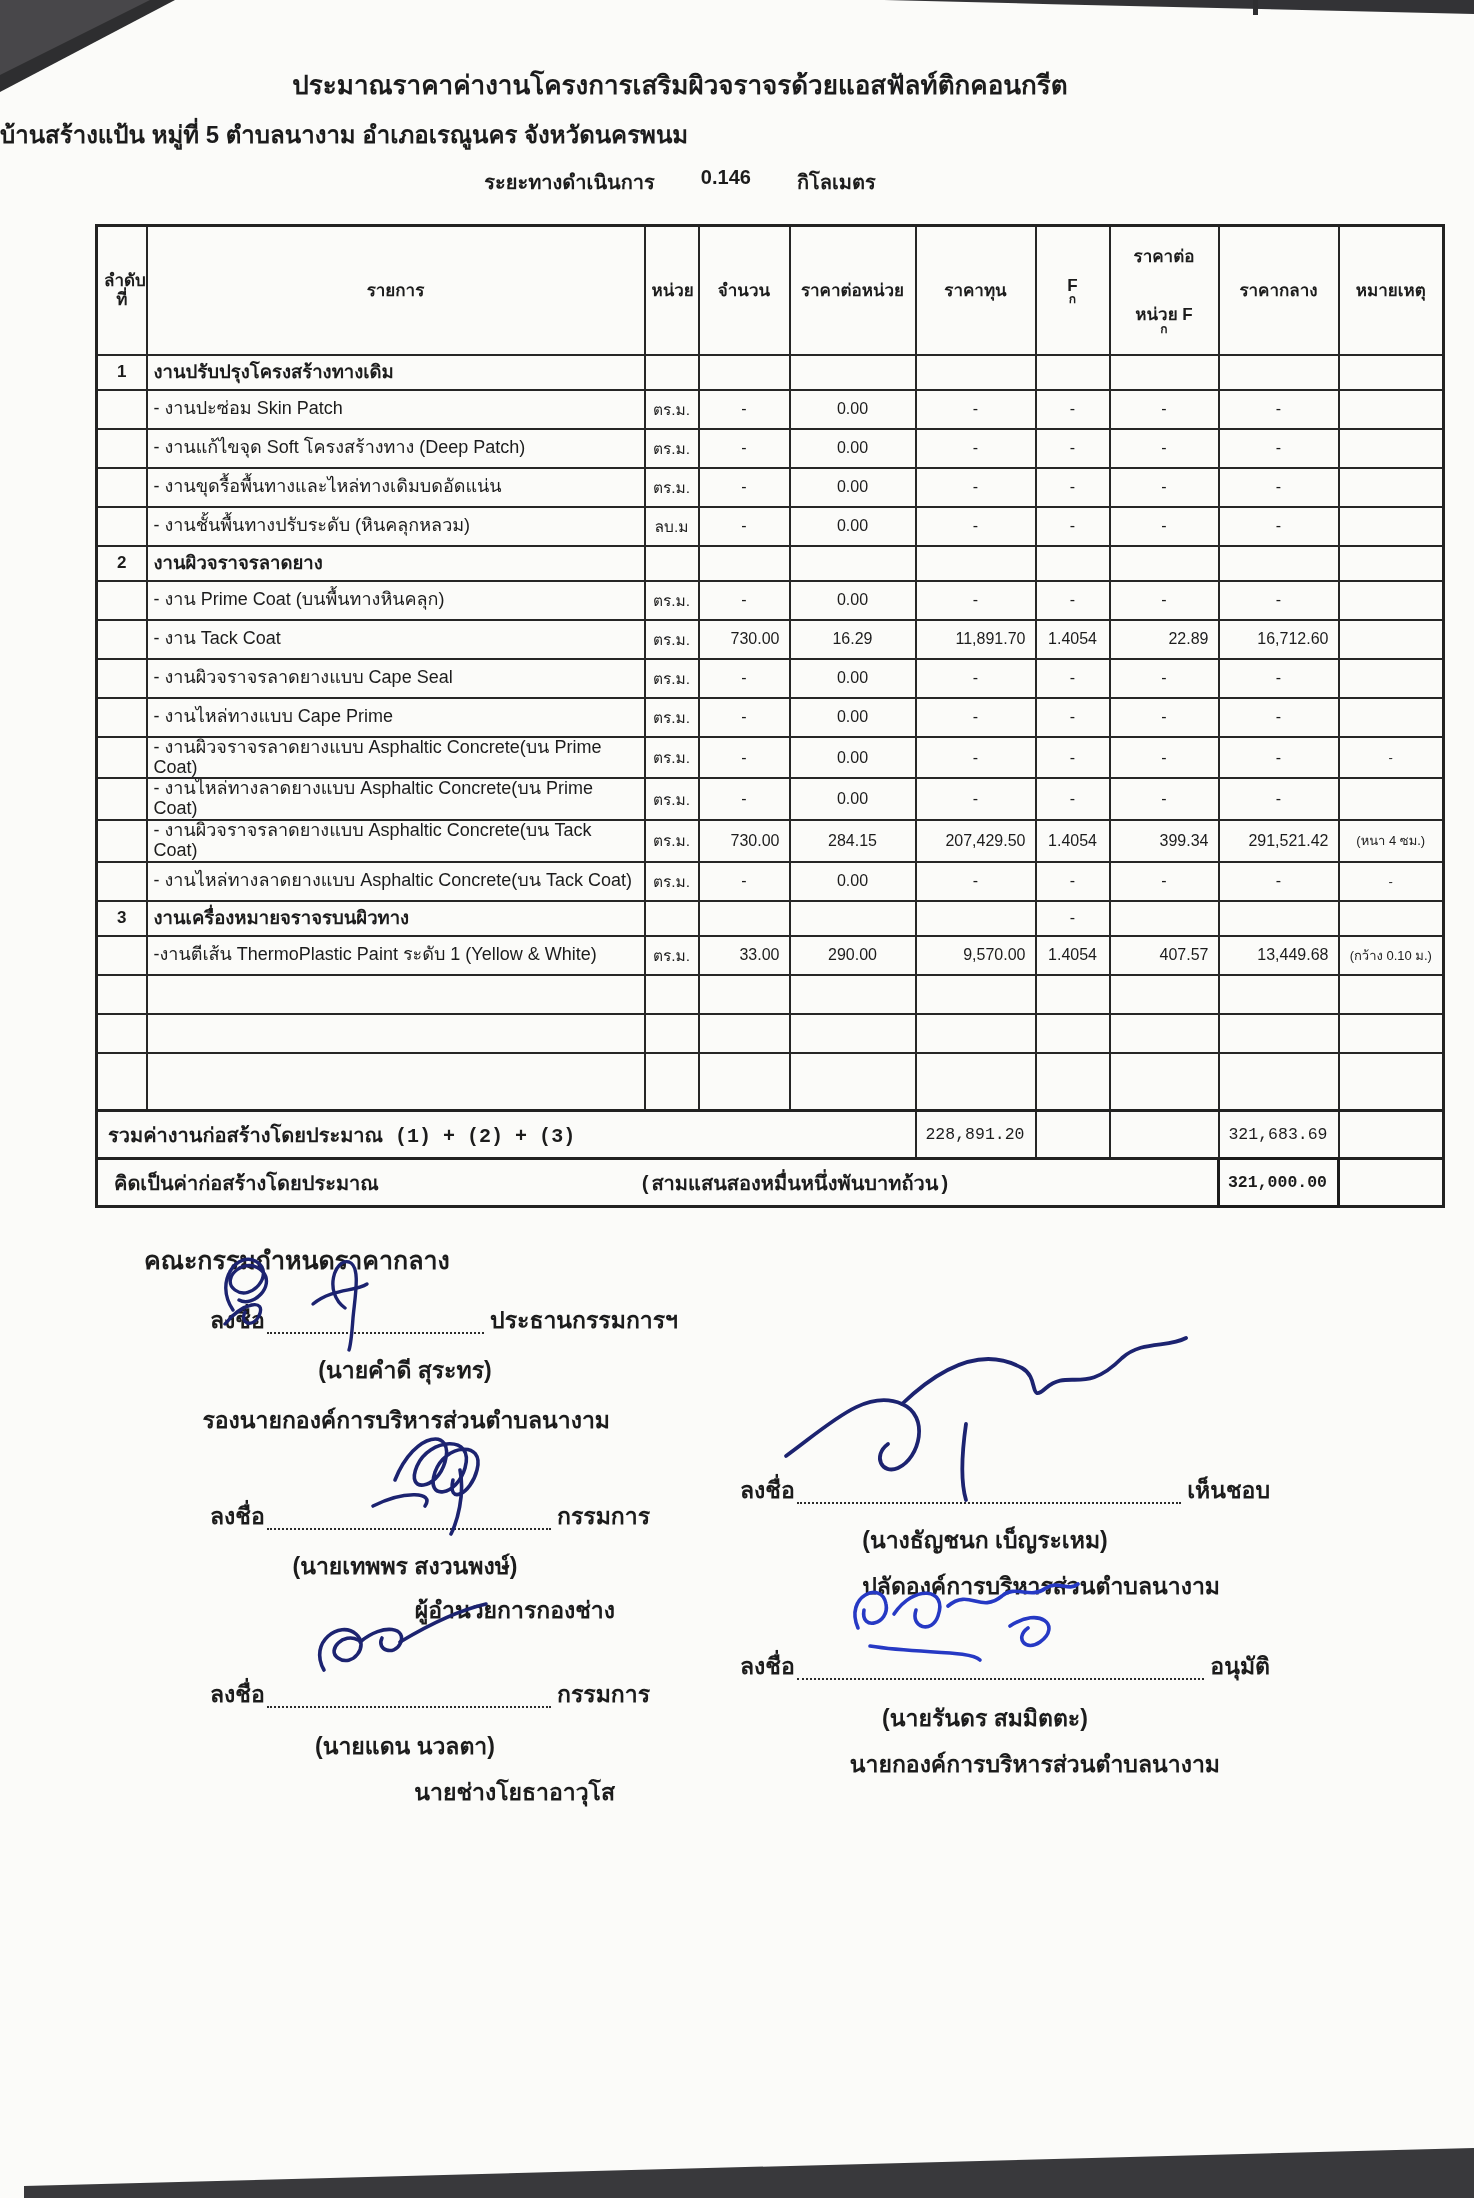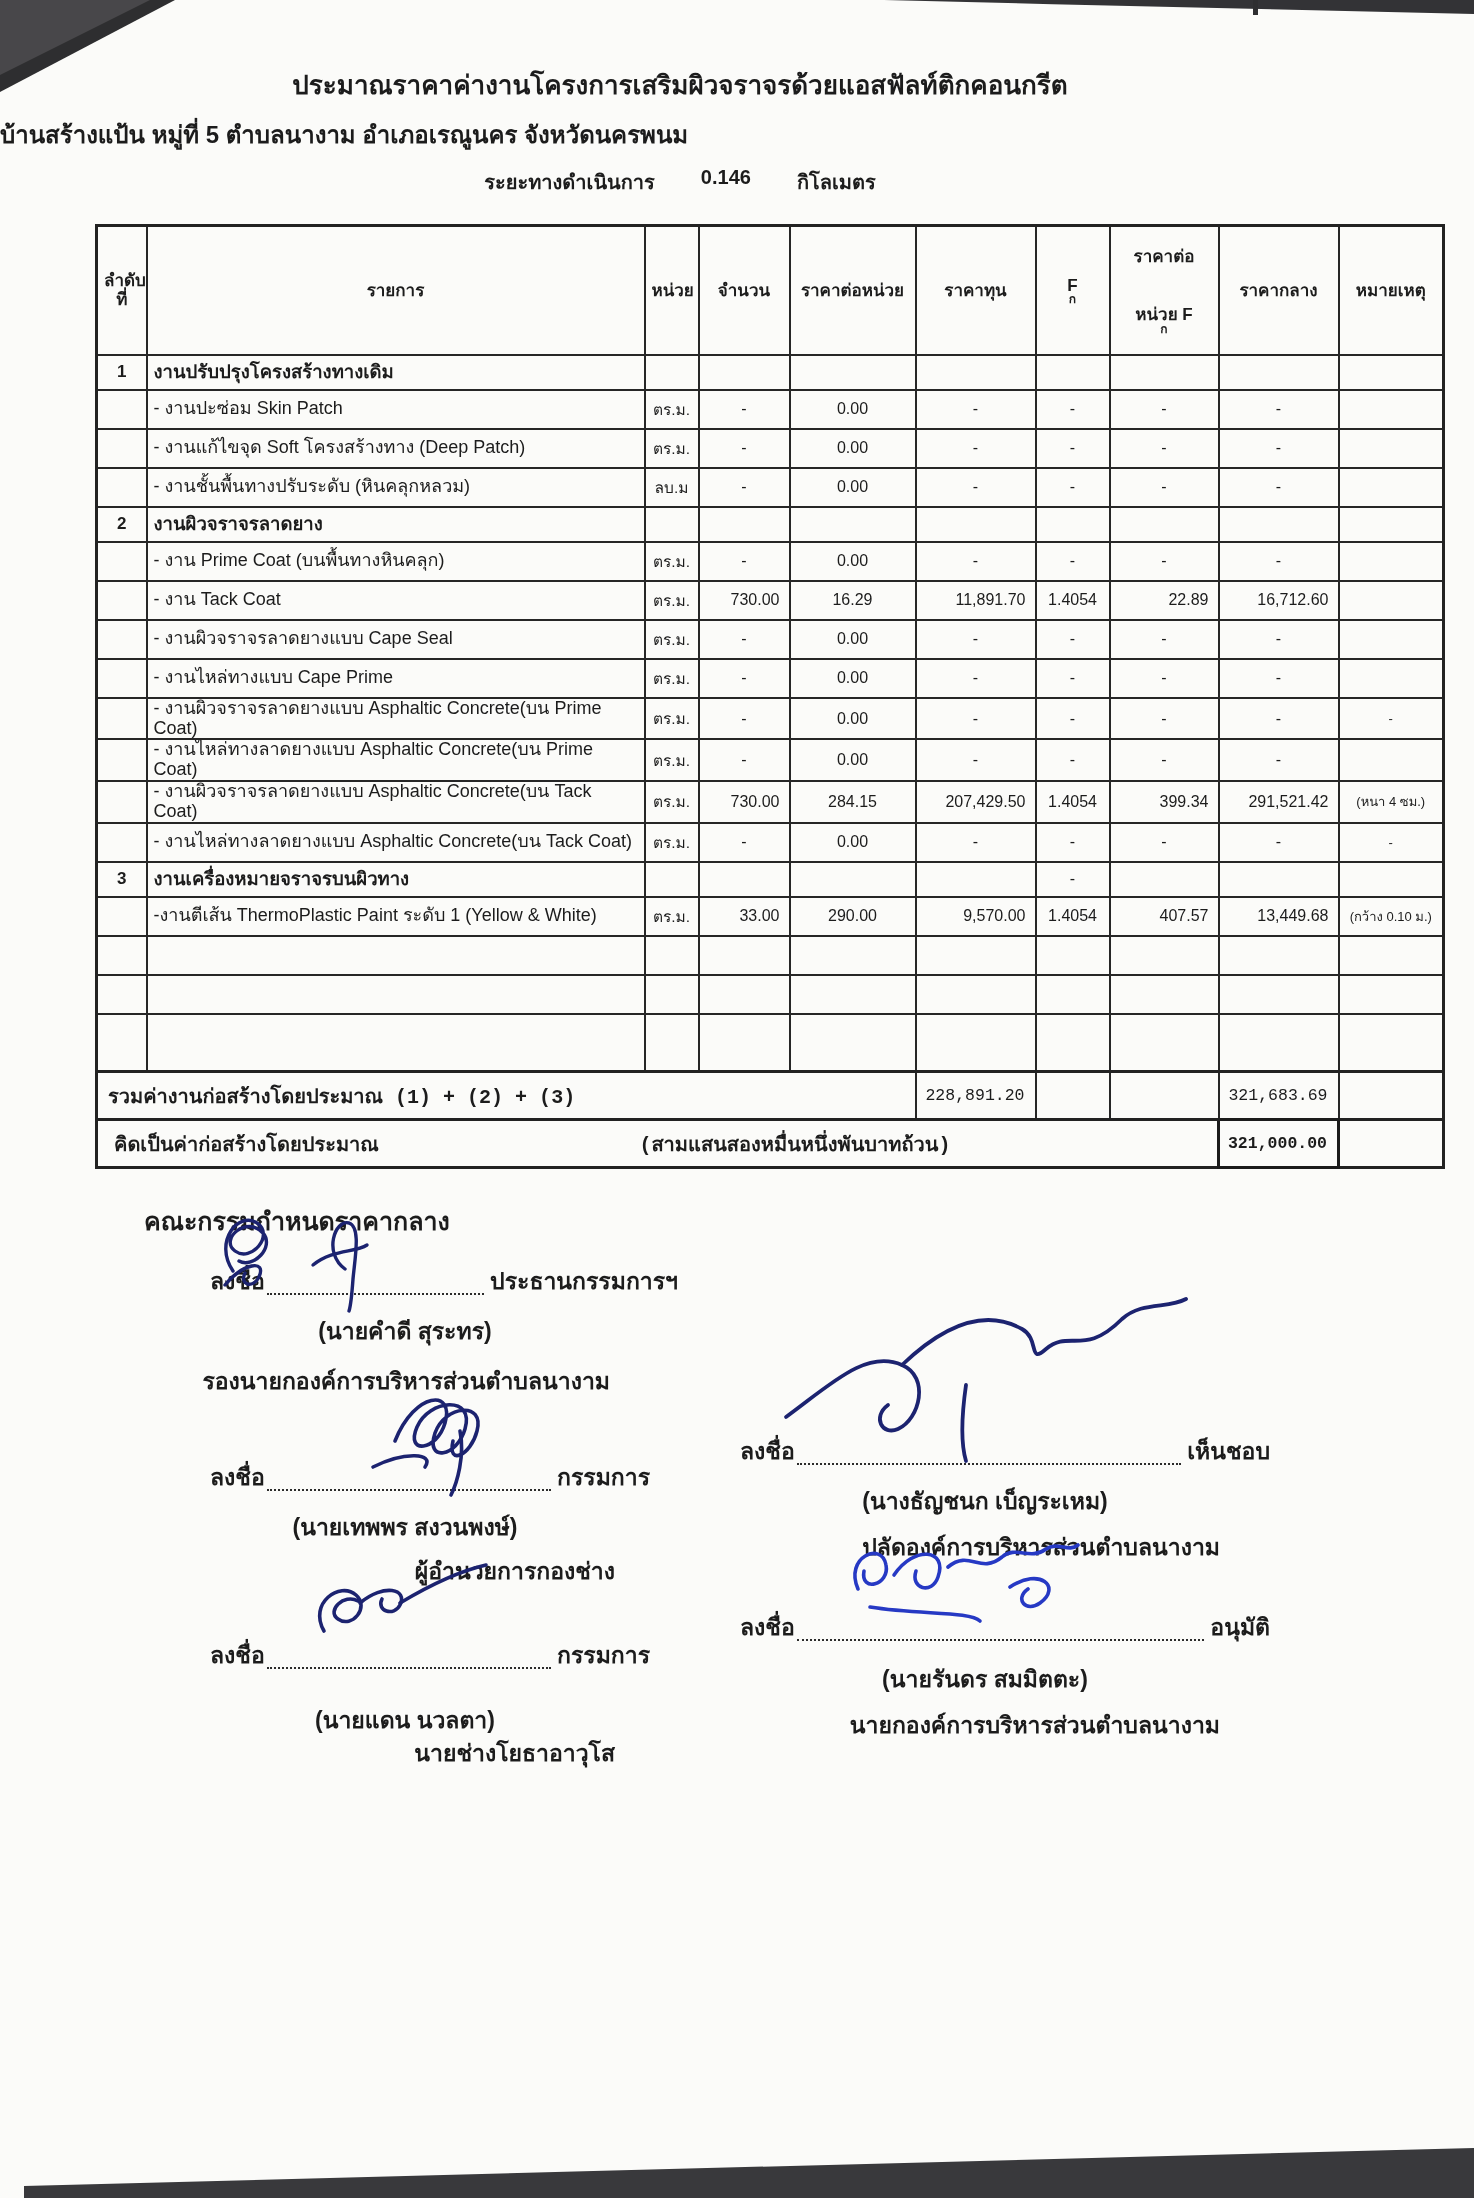--- a/index.html
+++ b/index.html
@@ -152,20 +152,32 @@
           <td class="c-qty al-center">-</td>
           <td class="c-price al-center">0.00</td>
           <td class="c-cost al-center">-</td>
           <td class="c-f al-center">-</td>
           <td class="c-upf al-center">-</td>
           <td class="c-mid al-center">-</td>
           <td class="c-remark al-center"></td>
         </tr>
         <tr class="item-row">
           <td class="c-no al-center"></td>
+          <td class="c-desc al-left">- งานขุดรื้อพื้นทางและไหล่ทางเดิมบดอัดแน่น</td>
+          <td class="c-unit al-center">ตร.ม.</td>
+          <td class="c-qty al-center">-</td>
+          <td class="c-price al-center">0.00</td>
+          <td class="c-cost al-center">-</td>
+          <td class="c-f al-center">-</td>
+          <td class="c-upf al-center">-</td>
+          <td class="c-mid al-center">-</td>
+          <td class="c-remark al-center"></td>
+        </tr>
+        <tr class="item-row">
+          <td class="c-no al-center"></td>
           <td class="c-desc al-left">- งานชั้นพื้นทางปรับระดับ (หินคลุกหลวม)</td>
           <td class="c-unit al-center">ลบ.ม</td>
           <td class="c-qty al-center">-</td>
           <td class="c-price al-center">0.00</td>
           <td class="c-cost al-center">-</td>
           <td class="c-f al-center">-</td>
           <td class="c-upf al-center">-</td>
           <td class="c-mid al-center">-</td>
           <td class="c-remark al-center"></td>
         </tr>
@@ -377,21 +389,21 @@
       <span>กรรมการ</span>
     </div>
     <div class="sig-name" style="left:55px;top:308px;width:420px;">(นายเทพพร  สงวนพงษ์)</div>
     <div class="sig-title" style="left:55px;top:352px;width:420px;">ผู้อำนวยการกองช่าง</div>
 
     <div class="sign-row" style="left:70px;top:436px;width:440px;">
       <span>ลงชื่อ</span>
       <span class="dots"></span>
       <span>กรรมการ</span>
     </div>
-    <div class="sig-name" style="left:55px;top:501px;width:420px;">(นายแดน  นวลตา)</div>
+    <div class="sig-name" style="left:55px;top:488px;width:420px;">(นายแดน  นวลตา)</div>
     <div class="sig-title" style="left:55px;top:534px;width:420px;">นายช่างโยธาอาวุโส</div>
 
     <div class="sign-row" style="left:600px;top:232px;width:530px;">
       <span>ลงชื่อ</span>
       <span class="dots"></span>
       <span>เห็นชอบ</span>
     </div>
     <div class="sig-name" style="left:610px;top:282px;width:470px;">(นางธัญชนก  เบ็ญระเหม)</div>
     <div class="sig-title" style="left:610px;top:328px;width:470px;">ปลัดองค์การบริหารส่วนตำบลนางาม</div>
 

